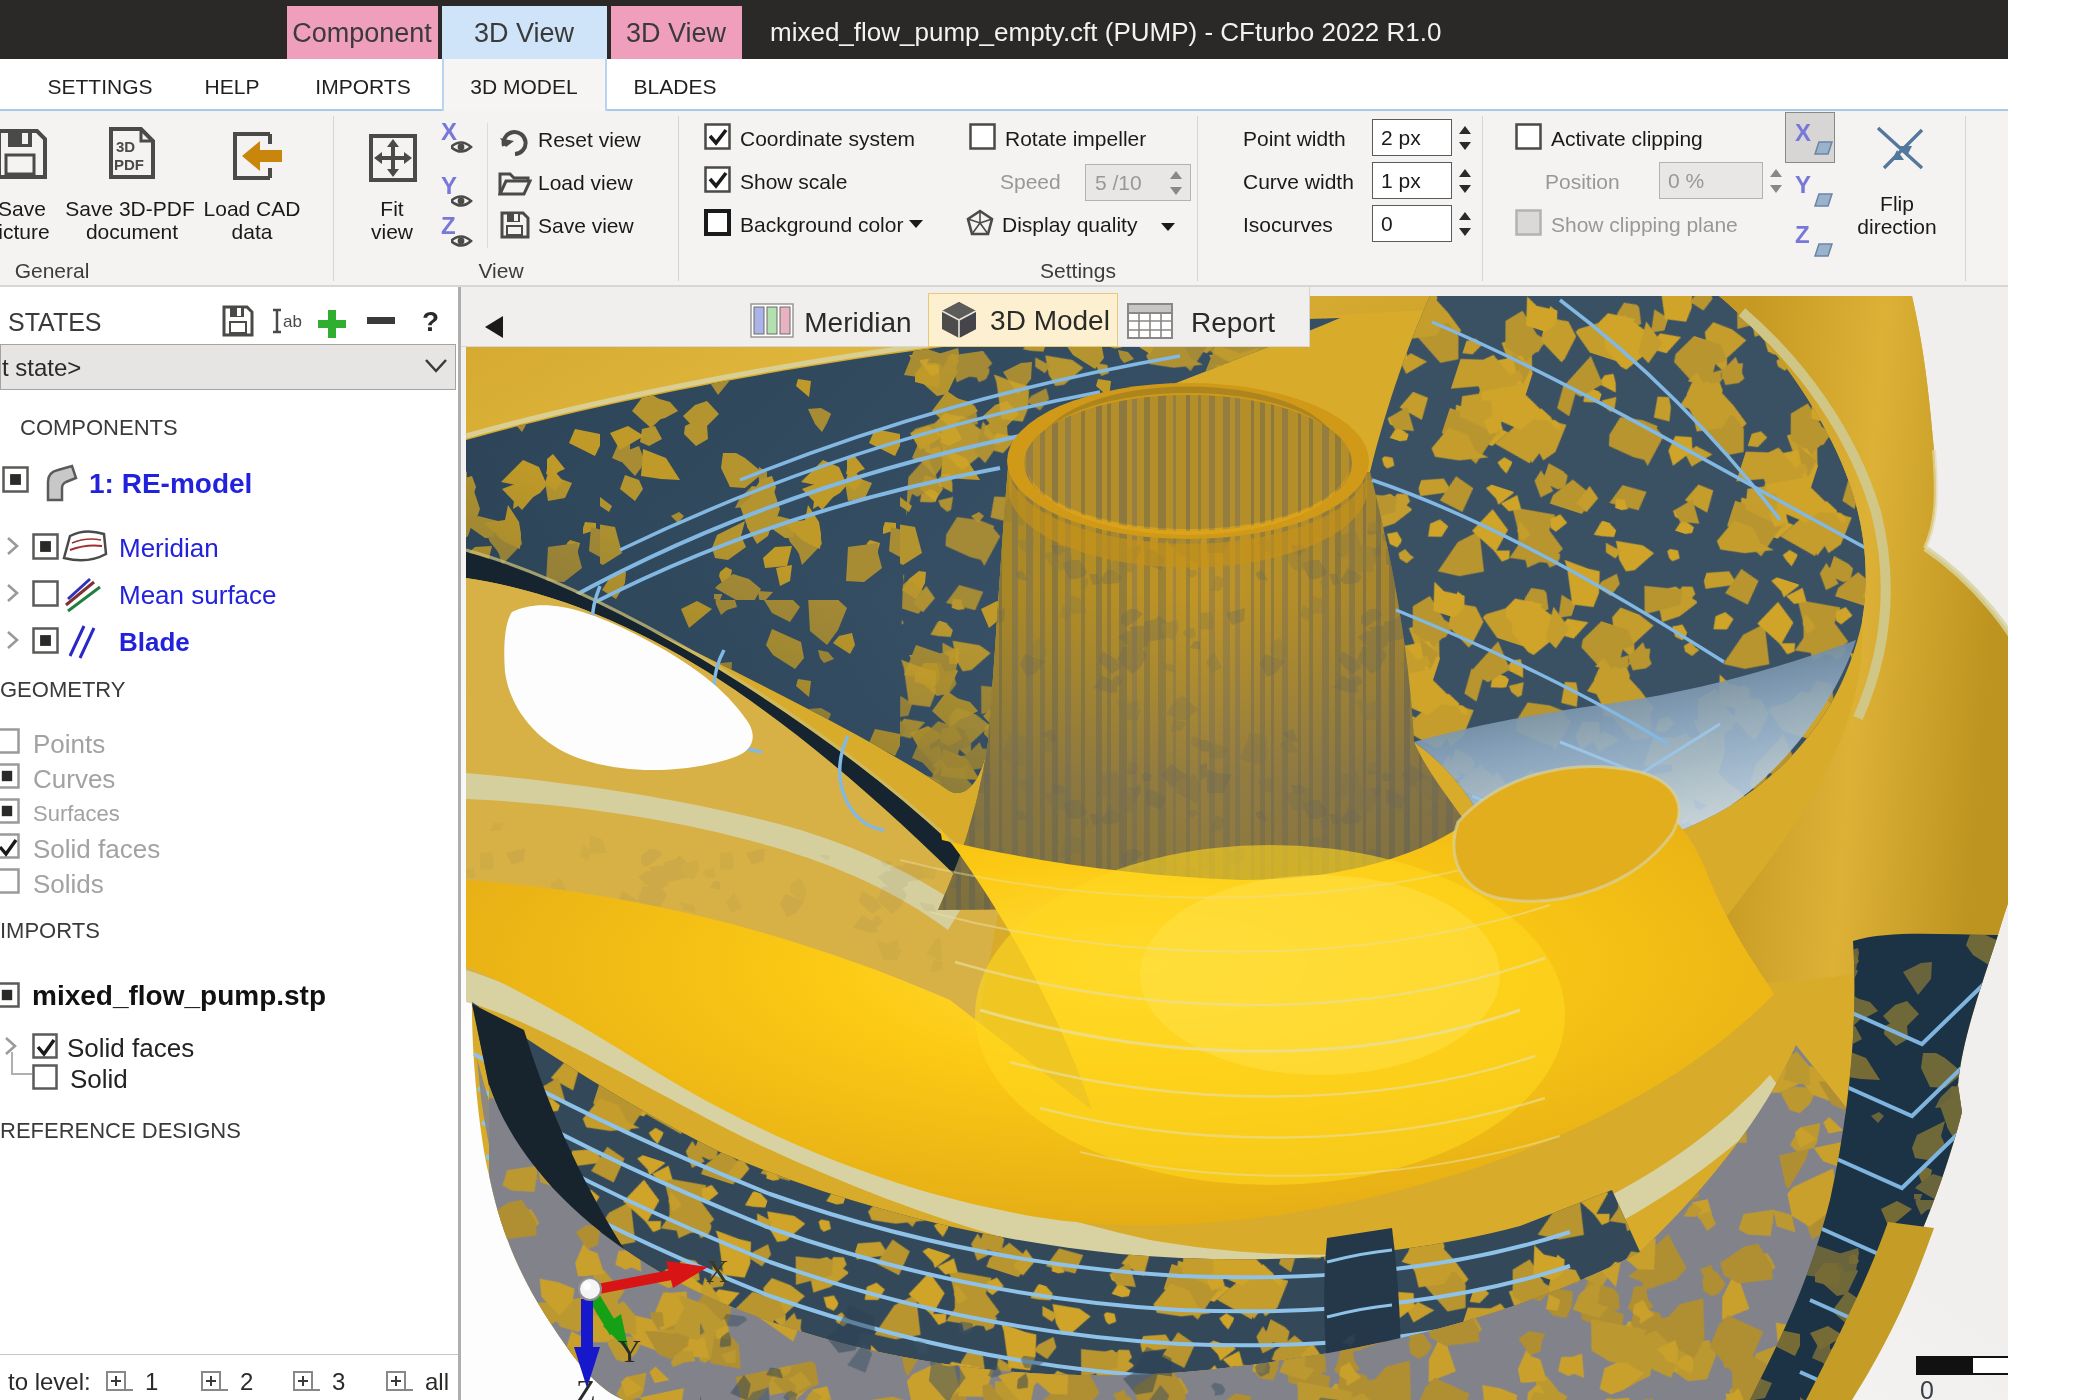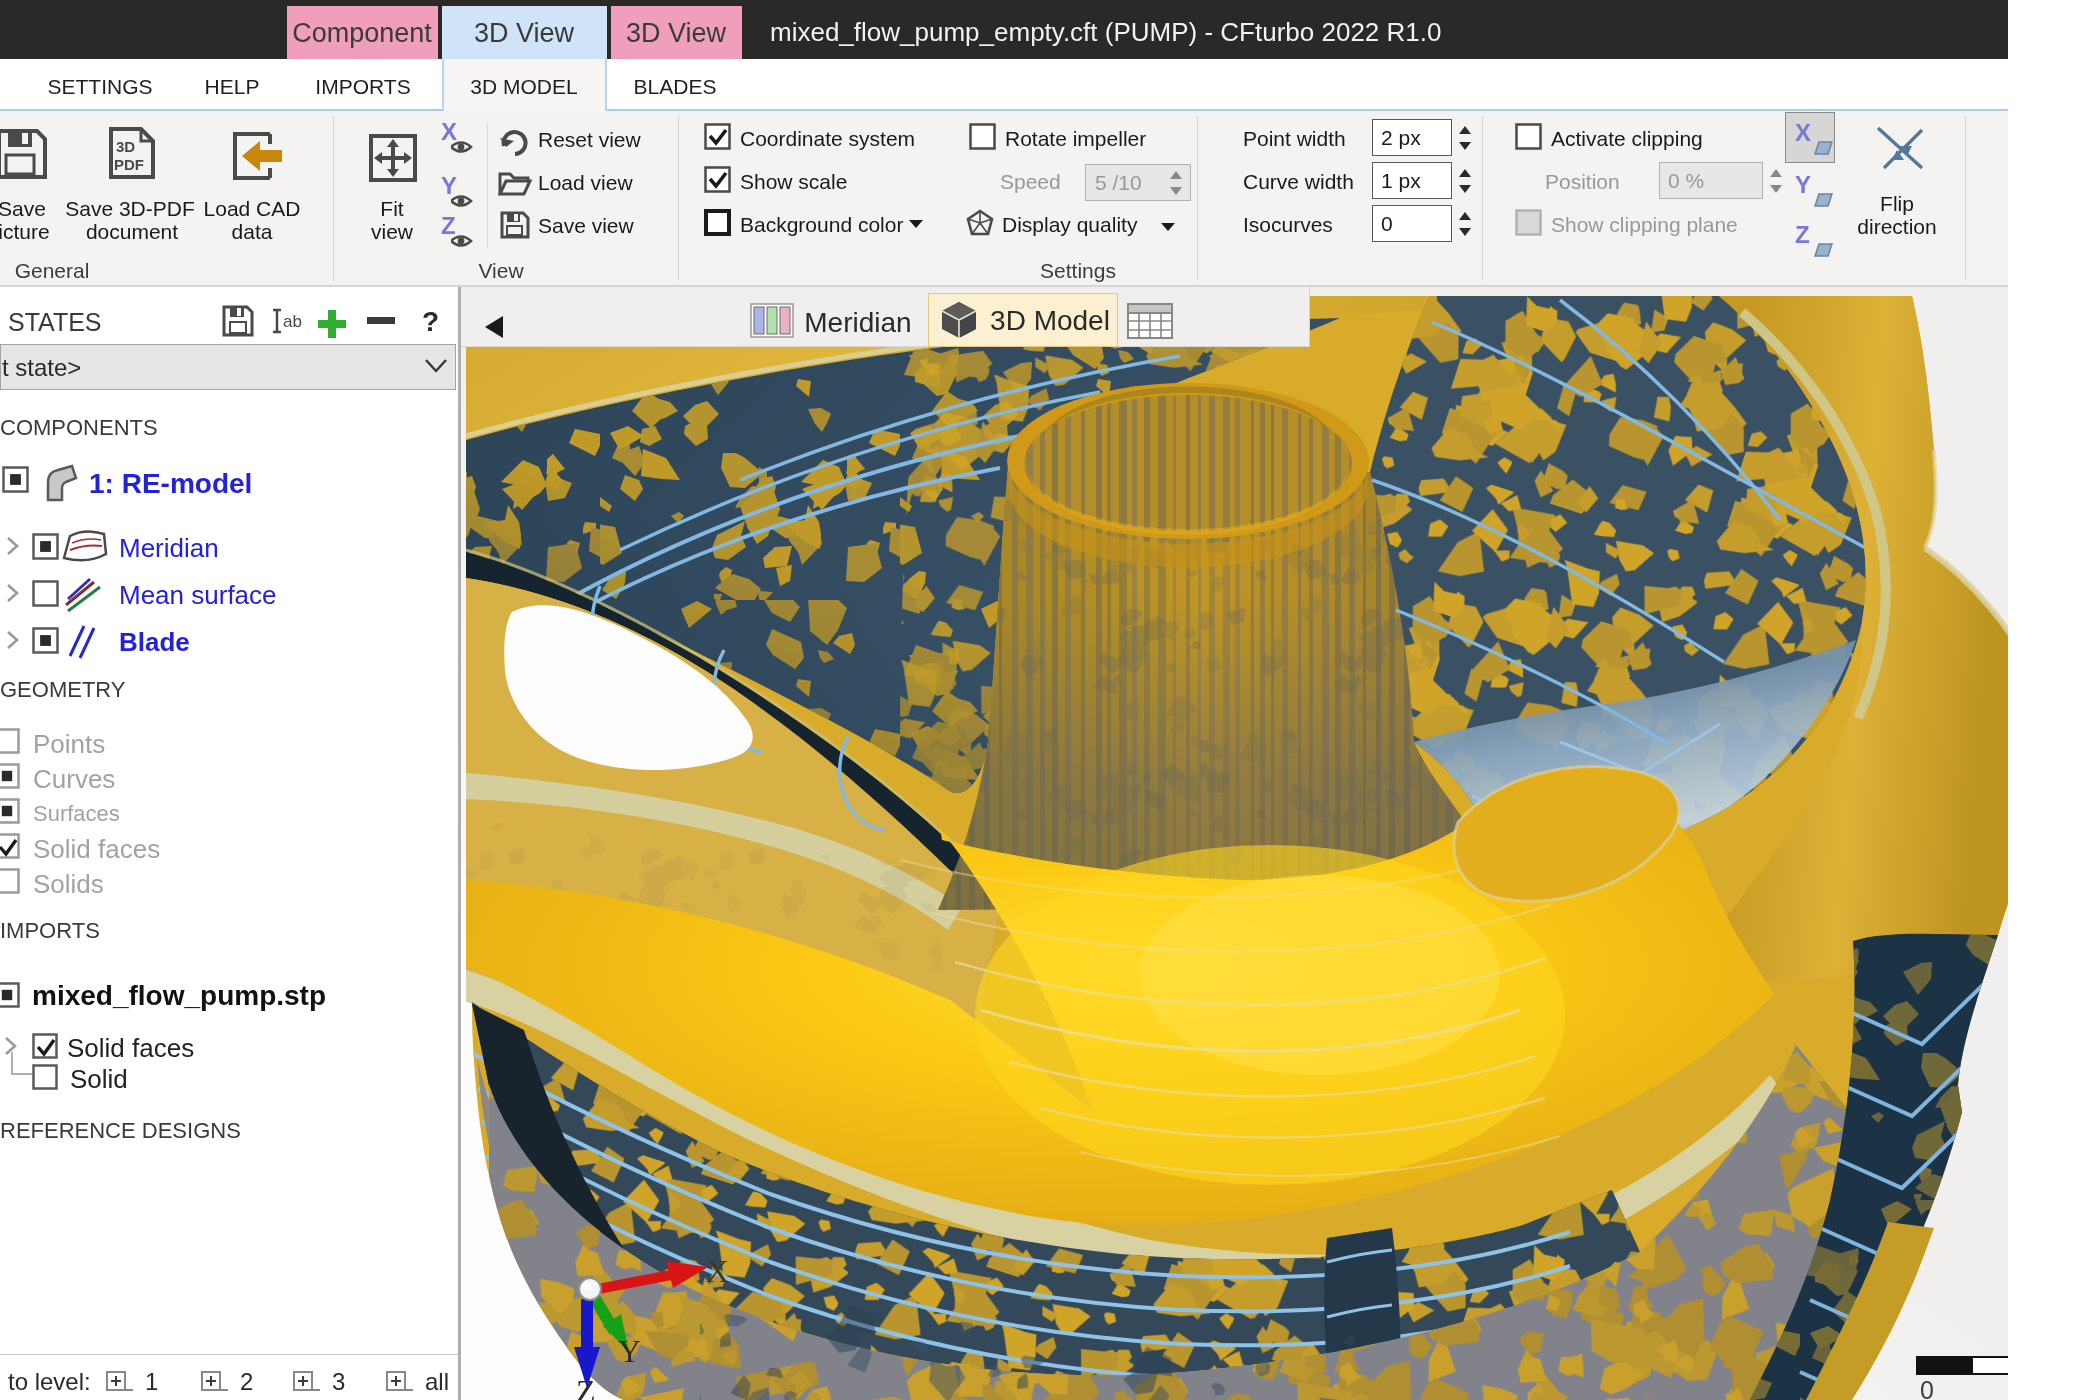--- a/index.html
+++ b/index.html
@@ -216,21 +216,21 @@
 <svg style="position:absolute;left:316px;top:308px" width="32" height="30" viewBox="0 0 32 30">
       <path d="M12 2h8v10h10v8H20v10h-8V20H2v-8h10z" fill="#2fae2f"></path>
     </svg>
 <div style="position:absolute;left:367px;top:317px;width:28px;height:7px;background:#3a3a38;"></div>
 <div style="position:absolute;left:422px;top:306px;font-size:28px;color:#2a2a28;font-weight:bold;line-height:32px;white-space:nowrap;">?</div>
 <div style="position:absolute;left:0;top:344px;width:456px;height:46px;background:#e7e5e4;border:1px solid #a5a3a1;box-sizing:border-box;"></div>
 <div style="position:absolute;left:2px;top:354px;font-size:24px;color:#2a2a28;font-weight:normal;line-height:28px;white-space:nowrap;">t state&gt;</div>
 <svg style="position:absolute;left:425px;top:359px" width="22" height="14" viewBox="0 0 22 14">
       <path d="M1 1l10 11L21 1" fill="none" stroke="#3a3a38" stroke-width="2.5"></path>
     </svg>
-<div style="position:absolute;left:0px;top:415px;font-size:22px;color:#3a3a3a;font-weight:normal;line-height:26px;white-space:nowrap;">COMPONENTS</div>
+<div style="position:absolute;left:0px;top:415px;font-size:22px;color:#3a3a3a;font-weight:normal;line-height:26px;white-space:nowrap;padding-left:20px;">COMPONENTS</div>
 <svg style="position:absolute;left:2px;top:466px" width="27" height="27" viewBox="0 0 27 27">
       <rect x="1.5" y="1.5" width="24" height="24" fill="#fff" stroke="#5a5a58" stroke-width="2.5"></rect>
       <rect x="8.1" y="8.1" width="10.8" height="10.8" fill="#2a2a28"></rect>
     </svg>
 <svg style="position:absolute;left:42px;top:460px" width="42" height="46" viewBox="0 0 42 46">
       <path d="M6 40 V22 Q6 12 16 10 L30 6 34 18 24 22 Q20 24 20 28 V40 Z" fill="#c8c8c8" stroke="#5a5a58" stroke-width="2.5"></path>
     </svg>
 <div style="position:absolute;left:89px;top:468px;font-size:28px;color:#2222dd;font-weight:bold;line-height:32px;white-space:nowrap;">1: RE-model</div>
 <svg style="position:absolute;left:5px;top:536px" width="16" height="20" viewBox="0 0 16 20">
       <path d="M3 2l9 8-9 8" fill="none" stroke="#9a9a9a" stroke-width="2.6"></path>
@@ -950,12 +950,13 @@
       <path d="M21 21 38 12 38 30 21 39z" fill="#44444a"></path>
       <path d="M4 12 21 21 21 39" fill="none" stroke="#e8e4d8" stroke-width="1.6"></path>
       <path d="M21 21 38 12" stroke="#e8e4d8" stroke-width="1.6"></path>
     </svg>
 <div style="position:absolute;left:750px;top:305px;width:600px;text-align:center;font-size:28px;color:#2a2a28;font-weight:normal;line-height:32px;">3D Model</div>
 <svg style="position:absolute;left:1127px;top:303px" width="46" height="36" viewBox="0 0 46 36">
       <rect x="1" y="1" width="44" height="34" fill="#fff" stroke="#8a8886" stroke-width="2"></rect>
       <rect x="1" y="1" width="44" height="9" fill="#c8c6c4" stroke="#8a8886" stroke-width="2"></rect>
       <path d="M1 18h44M1 27h44M12 10v25M23 10v25M34 10v25" stroke="#8a8886" stroke-width="1.6"></path>
     </svg>
+<div style="position:absolute;left:933px;top:307px;width:600px;text-align:center;font-size:28px;color:#2a2a28;font-weight:normal;line-height:32px;">Report</div>
   </div>
 </body></html>

